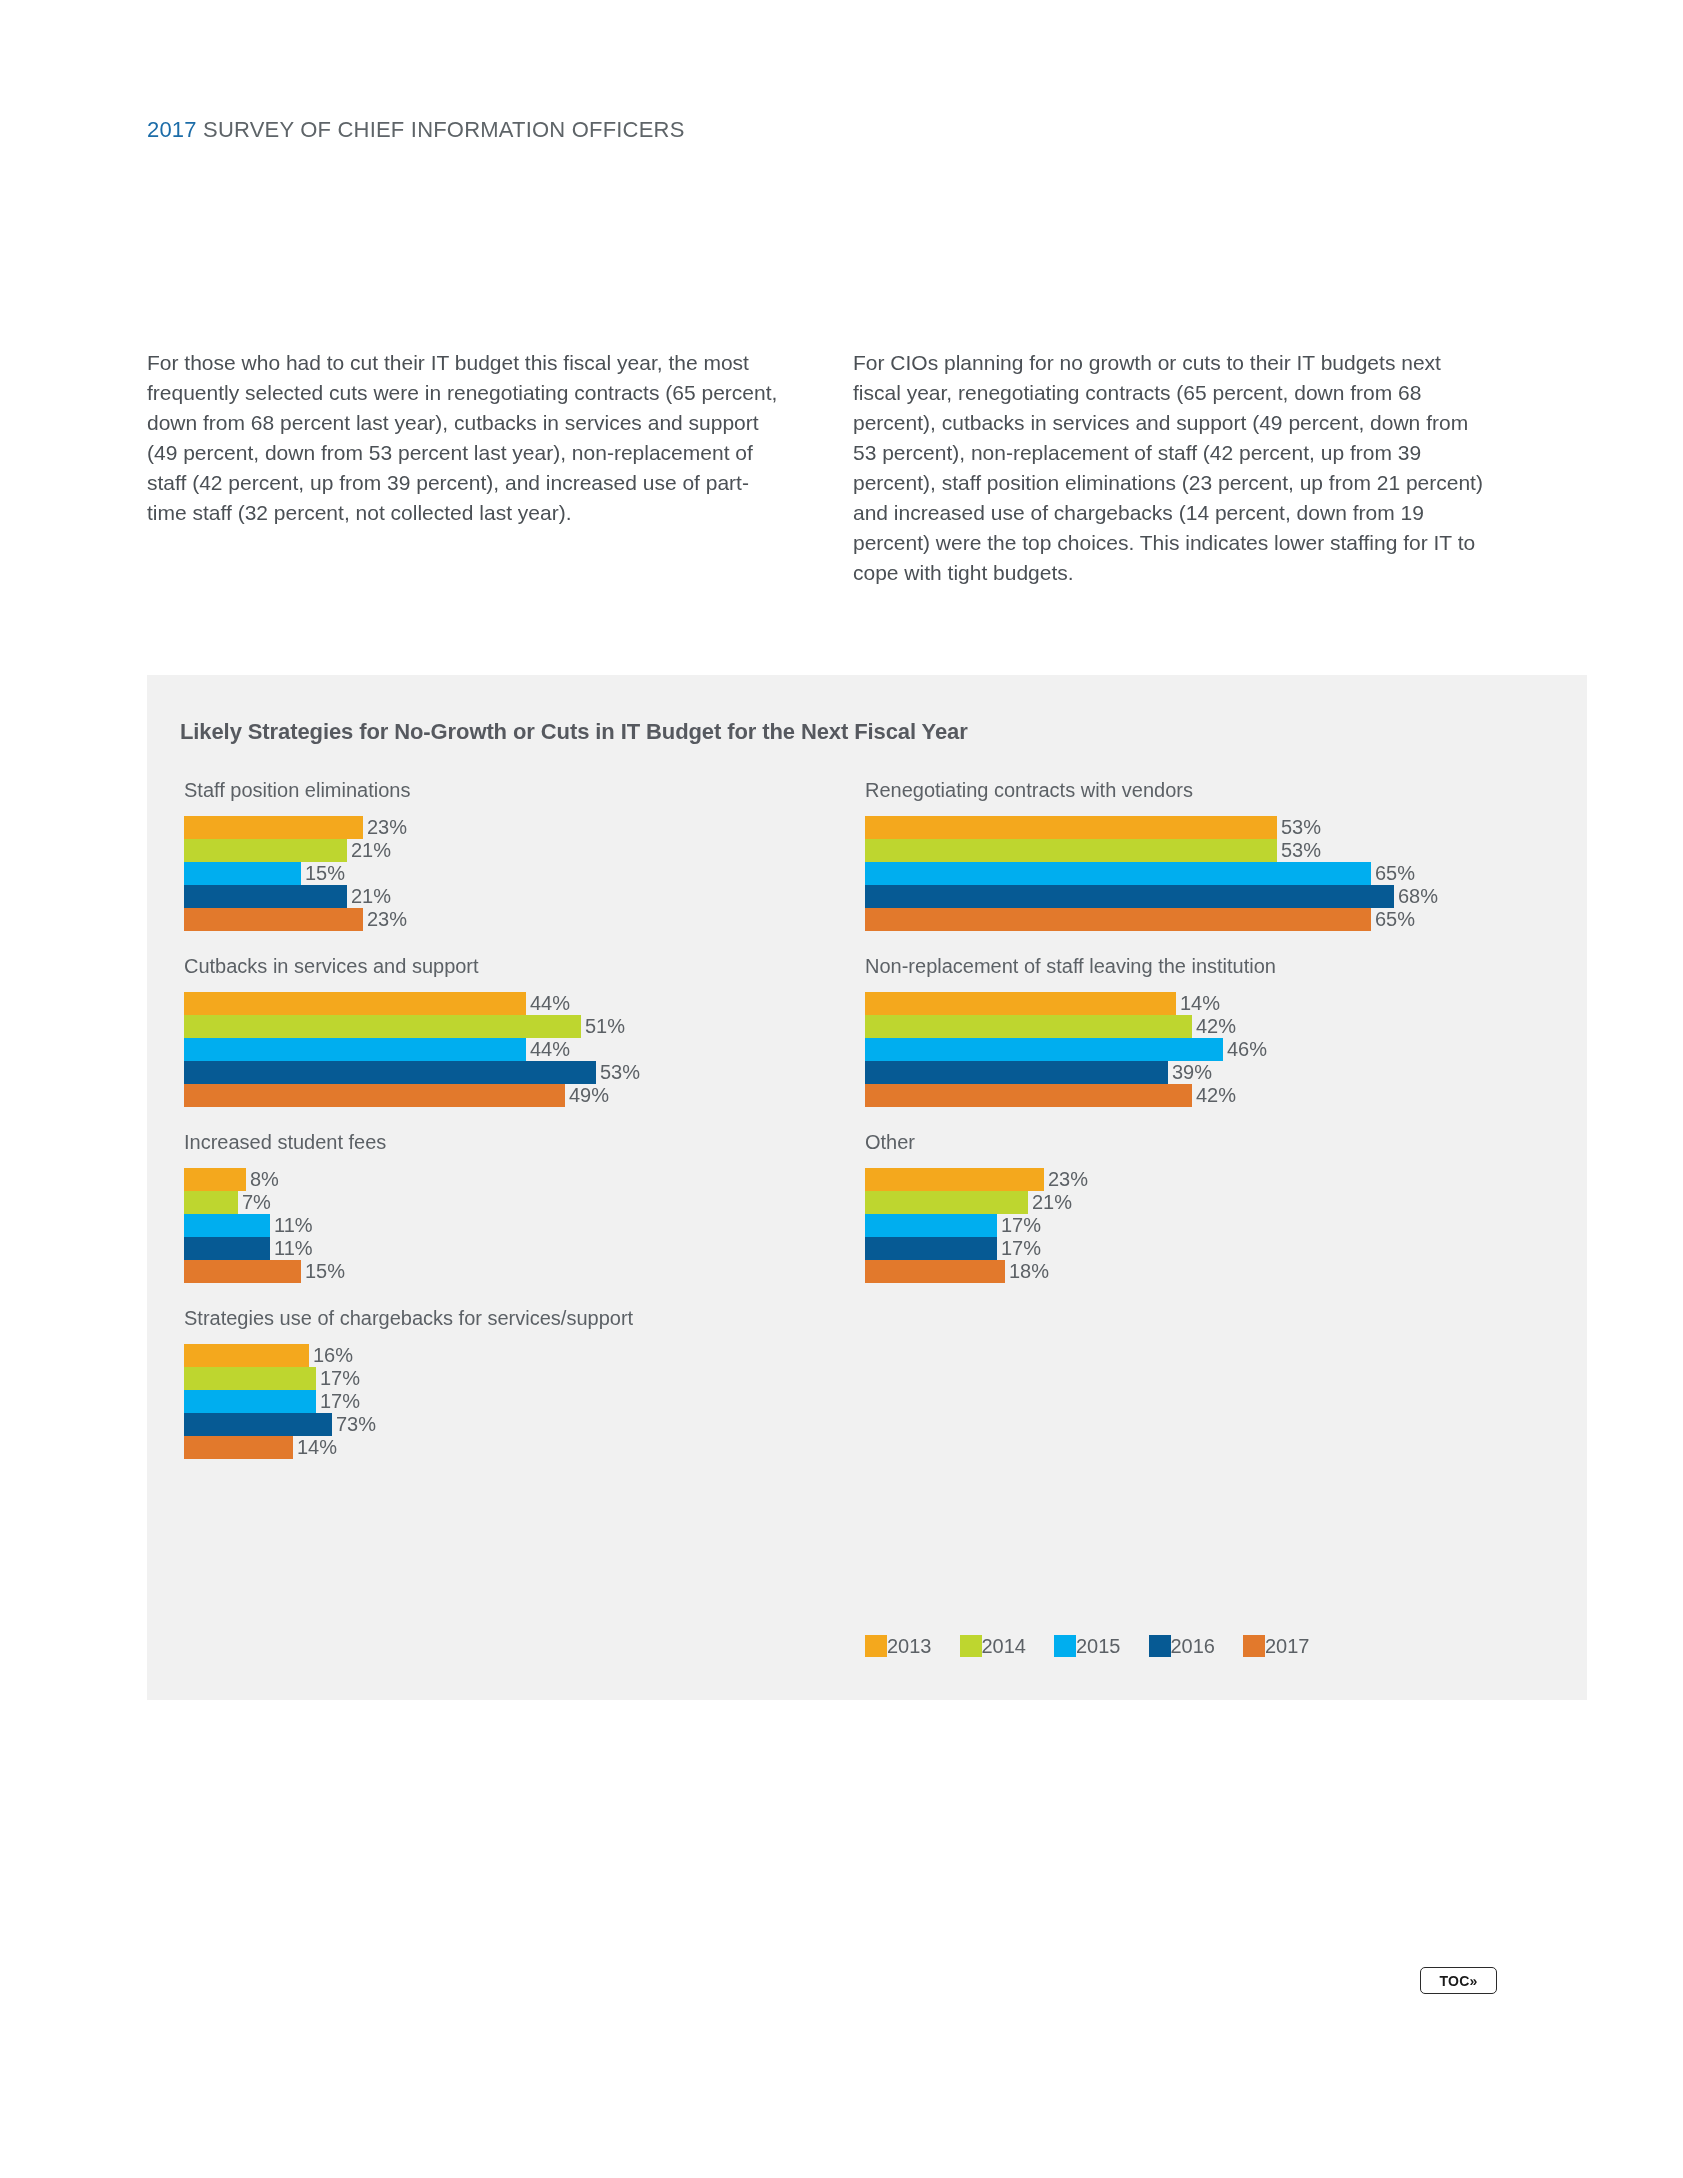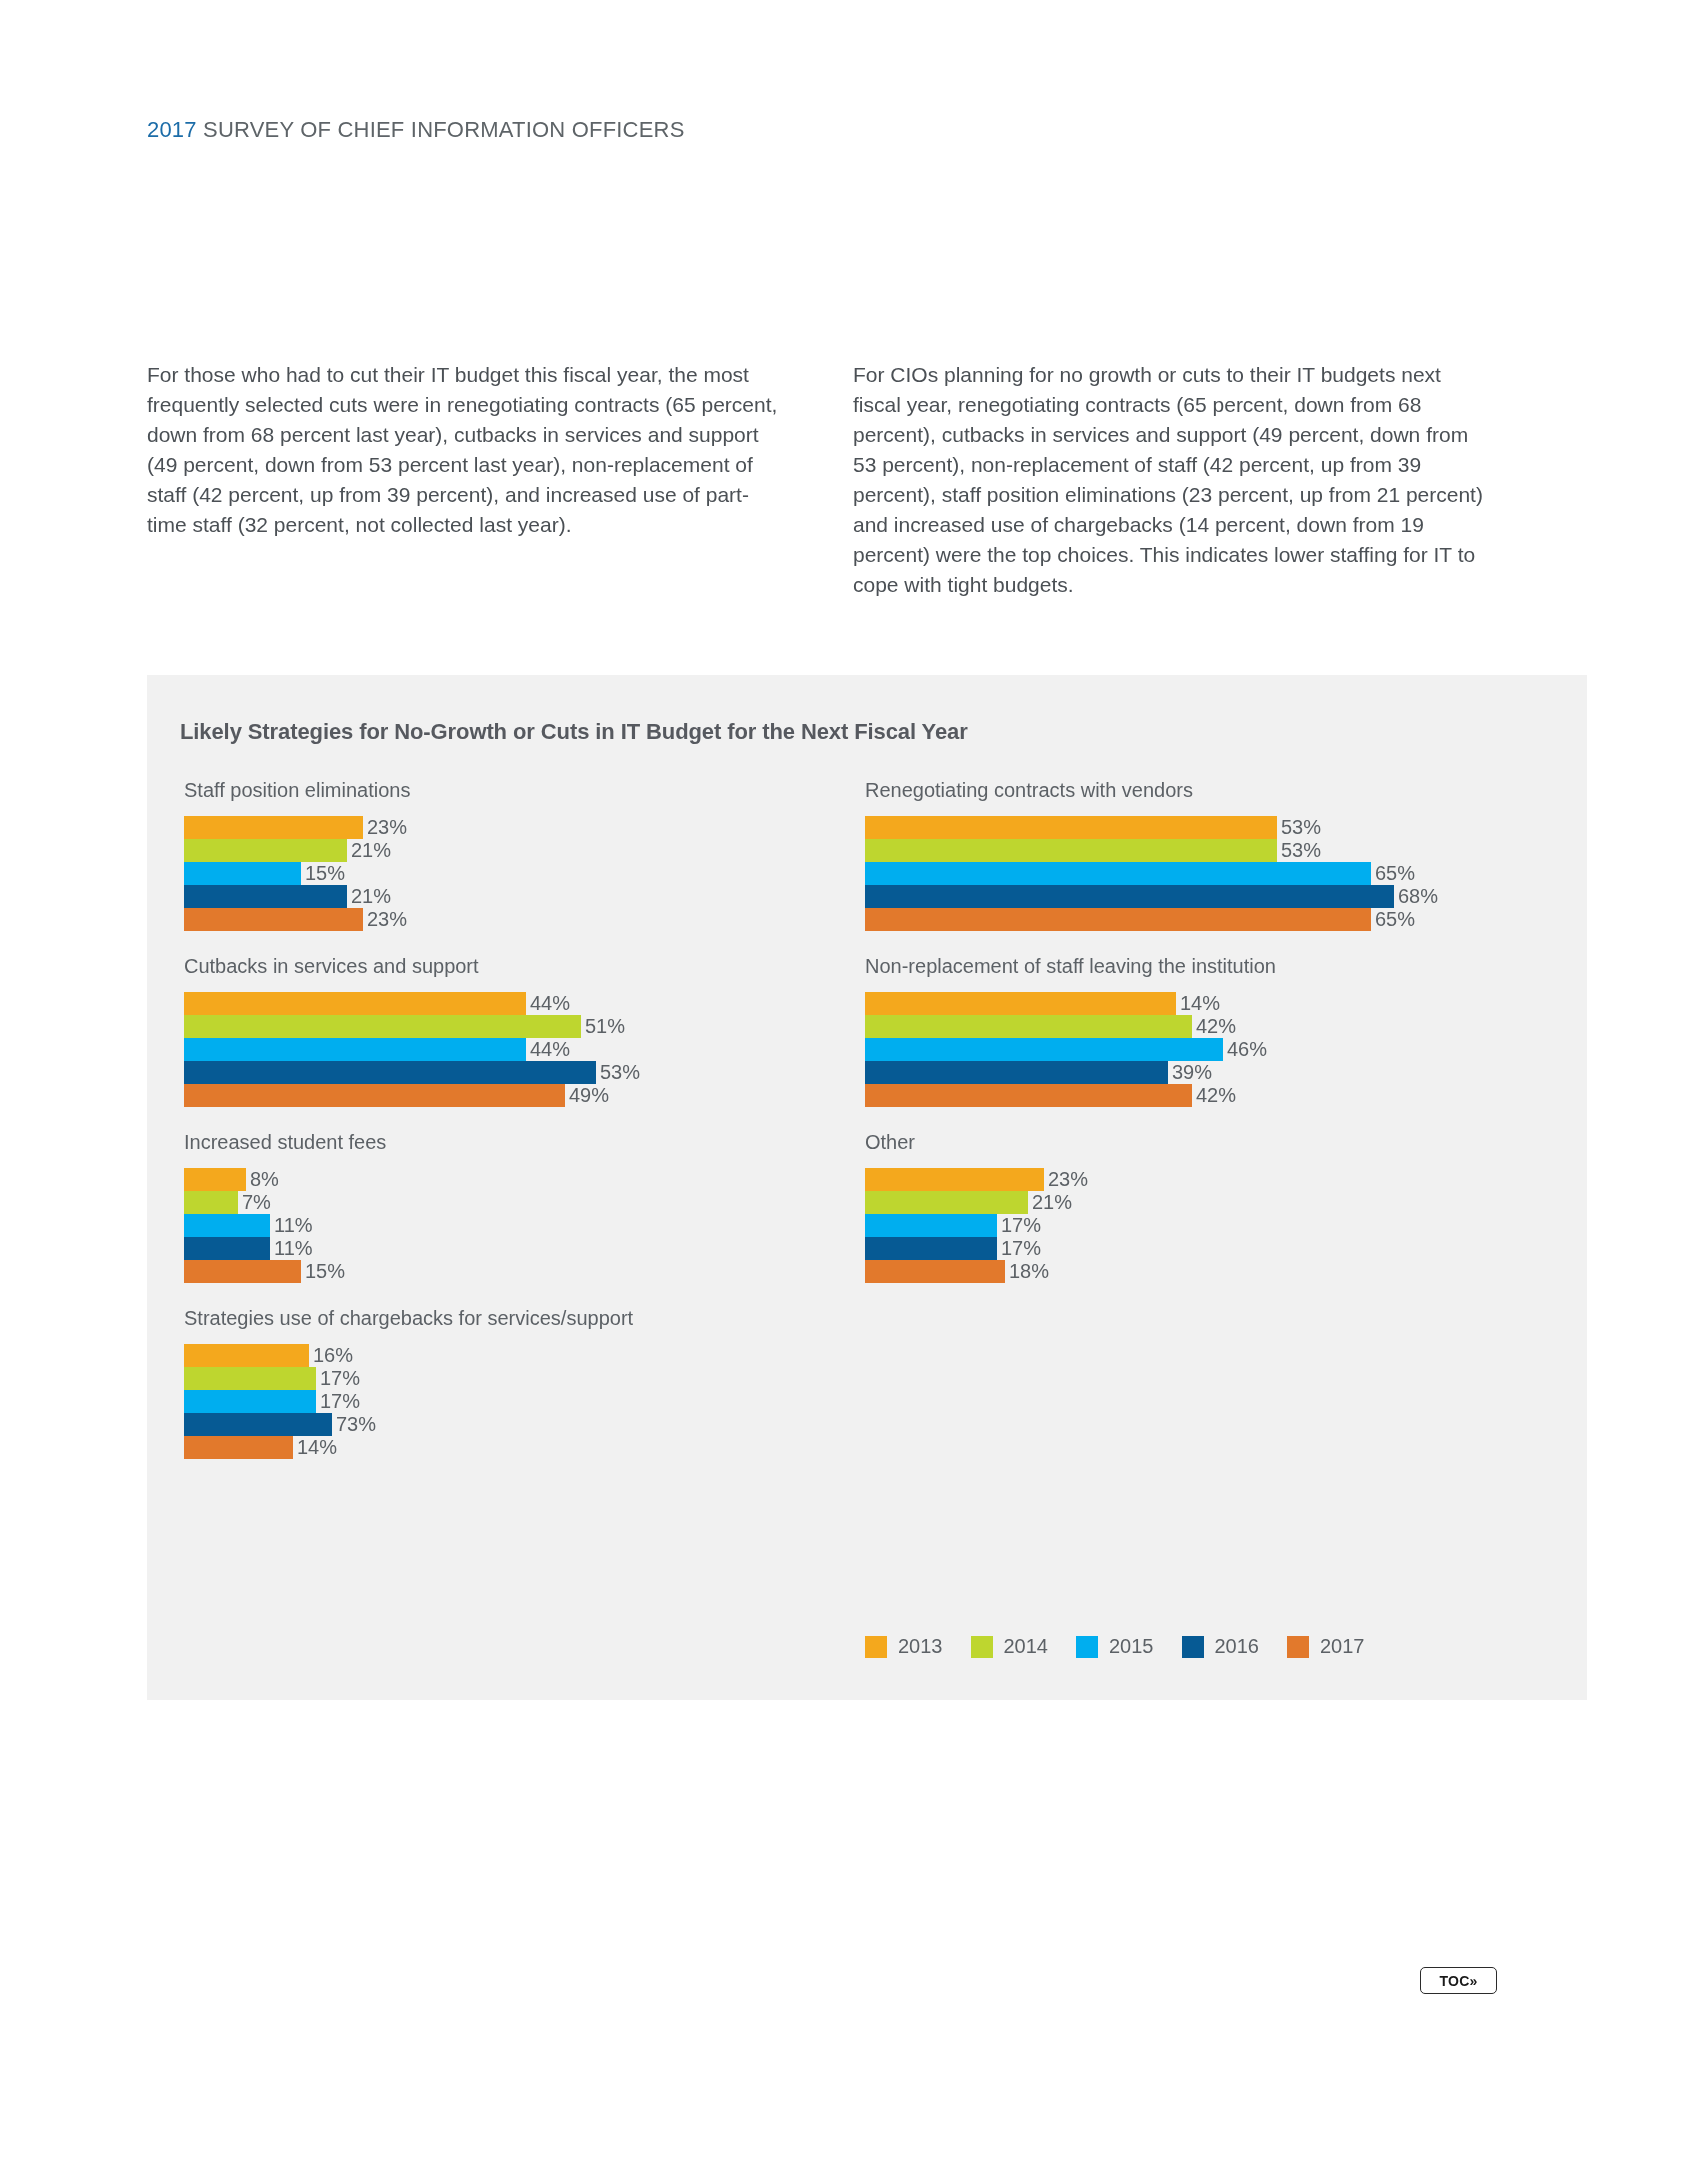--- a/index.html
+++ b/index.html
@@ -33,21 +33,21 @@
     font-weight: 400;
   }
   .doc-header .hdr-rest {
     color: #5e6468;
     font-weight: 400;
   }
 
   
   .body-col {
     position: absolute;
-    top: 360px;
+    top: 348px;
     width: 634px;
     font-size: 21px;
     line-height: 30px;
     color: #4b5055;
   }
   .body-col.left  { left: 147px; }
   .body-col.right { left: 853px; }
 
   
   .chart-panel {
@@ -118,22 +118,21 @@
   .legend {
     position: absolute;
     left: 718px;
     bottom: 42px;
     display: flex;
     align-items: center;
     gap: 28px;
   }
   .legend-item {
     display: flex;
-    align-items: flex-end;
-    gap: 11px;
+    align-items: flex-start;
   }
   .legend-swatch {
     width: 22px;
     height: 22px;
     flex: 0 0 auto;
   }
   .legend-label {
     font-size: 20px;
     color: #5c6166;
   }

